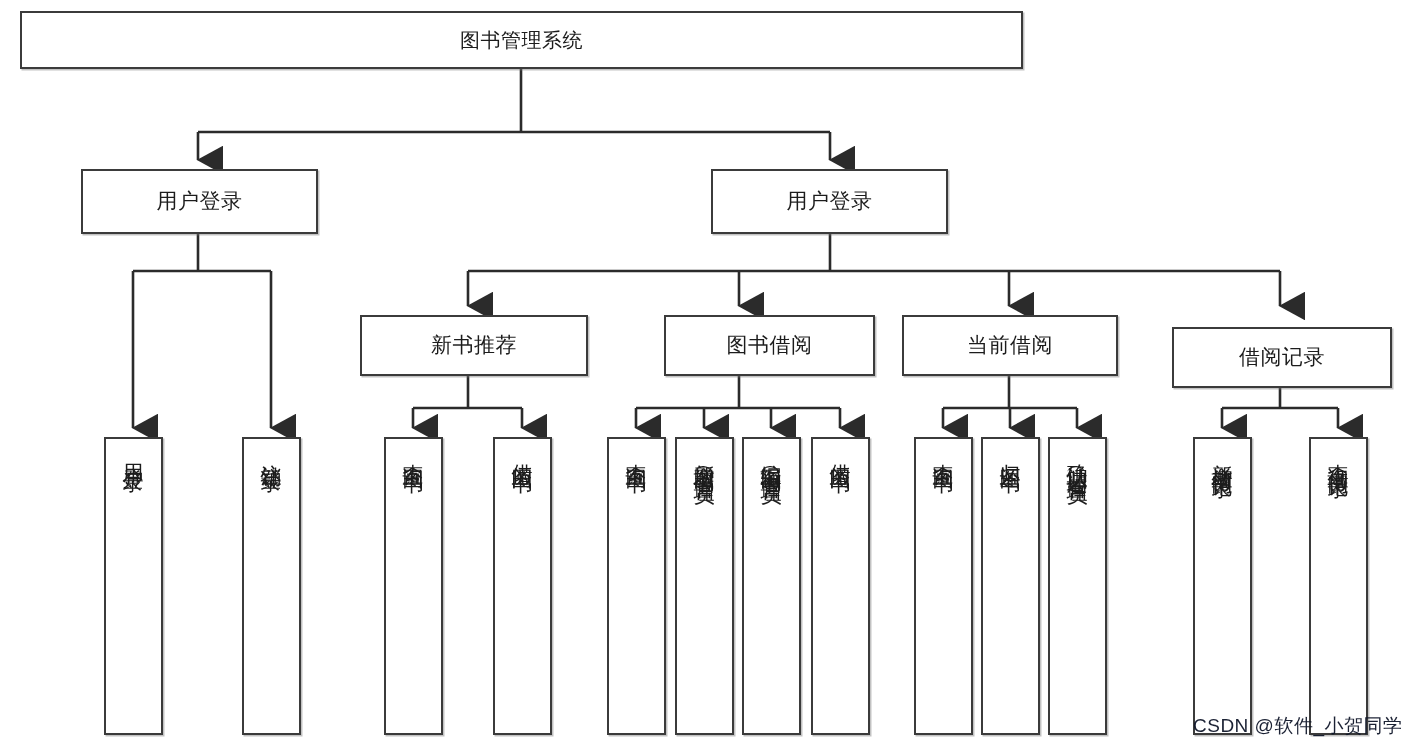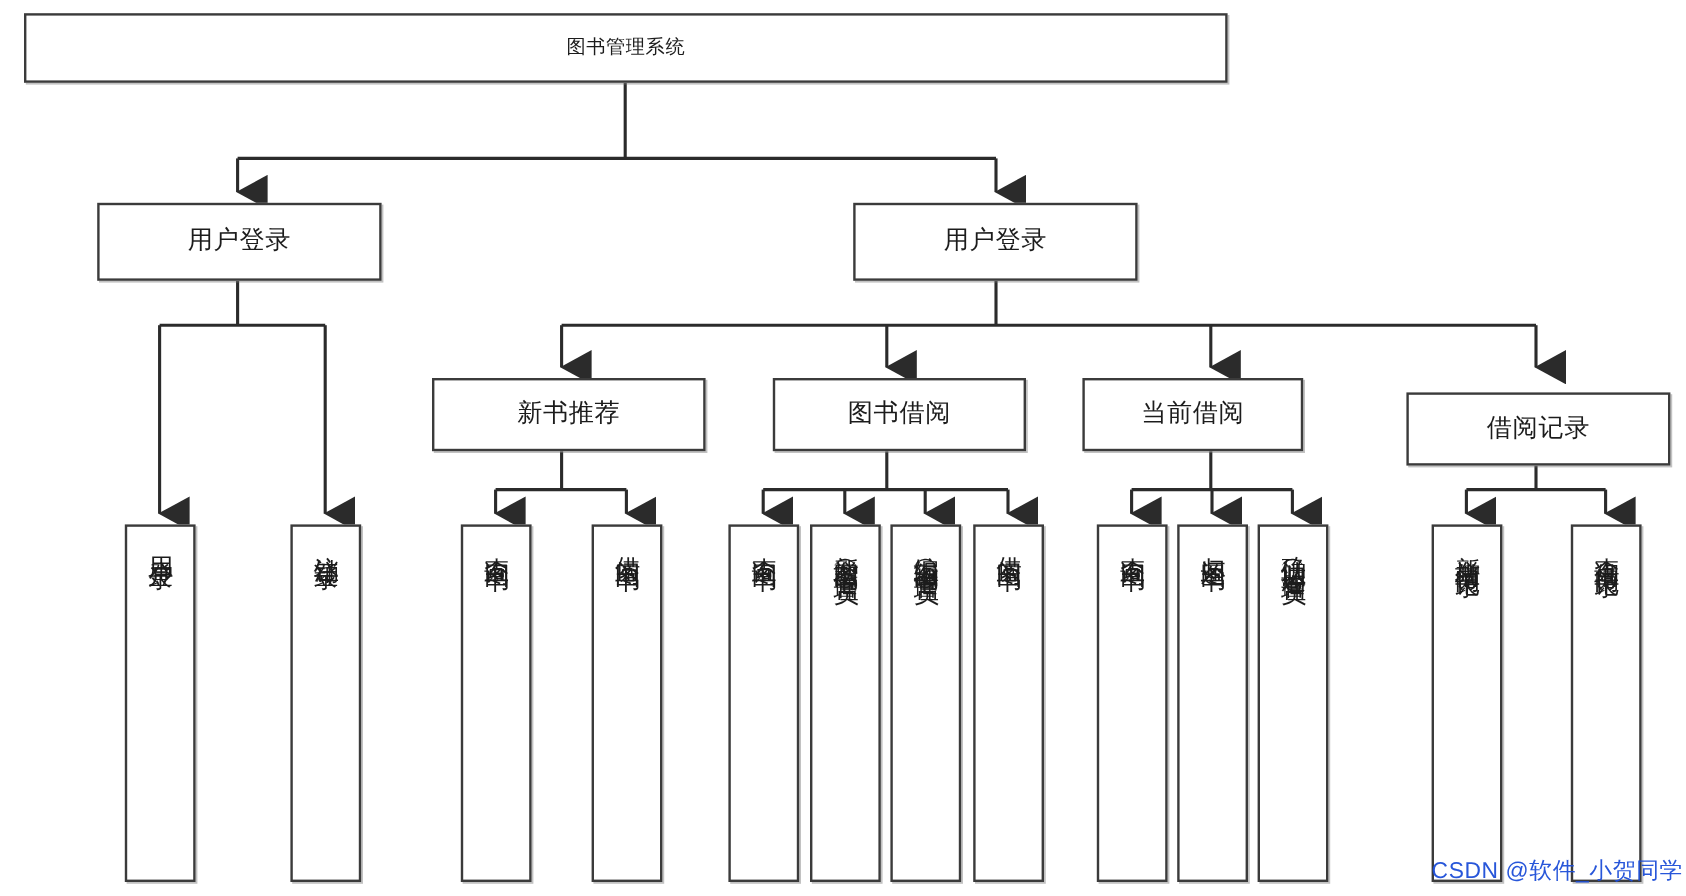--- a/index.html
+++ b/index.html
@@ -49,24 +49,24 @@
   }
   .node.vertical .label {
     writing-mode: vertical-rl;
     text-orientation: upright;
     -webkit-writing-mode: vertical-rl;
     white-space: nowrap;
     font-size: 21px;
     letter-spacing: 3px;
     line-height: 1;
   }
-  .node.root .label { font-size: 16px; }
+  .node.root .label { font-size: 20px; }
   .watermark {
     position: absolute;
-    color: #1d4ed8;
+    color: #0f172a;
     font-size: 19px;
     white-space: nowrap;
     letter-spacing: 0.5px;
     opacity: 0.95;
   }
 </style>
 </head>
 <body>
 
 <div id="canvas">
@@ -145,25 +145,25 @@
   </div>
 
   <div class="node" style="left:711px; top:169px; width:237px; height:65px;">
     <span class="label">用户登录</span>
   </div>
 
   <div class="node" style="left:360px; top:315px; width:228px; height:61px;">
     <span class="label">新书推荐</span>
   </div>
 
-  <div class="node" style="left:644px; top:315px; width:211px; height:61px;">
+  <div class="node" style="left:664px; top:315px; width:211px; height:61px;">
     <span class="label">图书借阅</span>
   </div>
 
-  <div class="node" style="left:902px; top:315px; width:184px; height:61px;">
+  <div class="node" style="left:902px; top:315px; width:216px; height:61px;">
     <span class="label">当前借阅</span>
   </div>
 
   <div class="node" style="left:1172px; top:327px; width:220px; height:61px;">
     <span class="label">借阅记录</span>
   </div>
 
   <div class="node vertical" style="left:104px; top:437px; width:59px; height:298px;">
     <span class="label">用户登录</span>
   </div>

